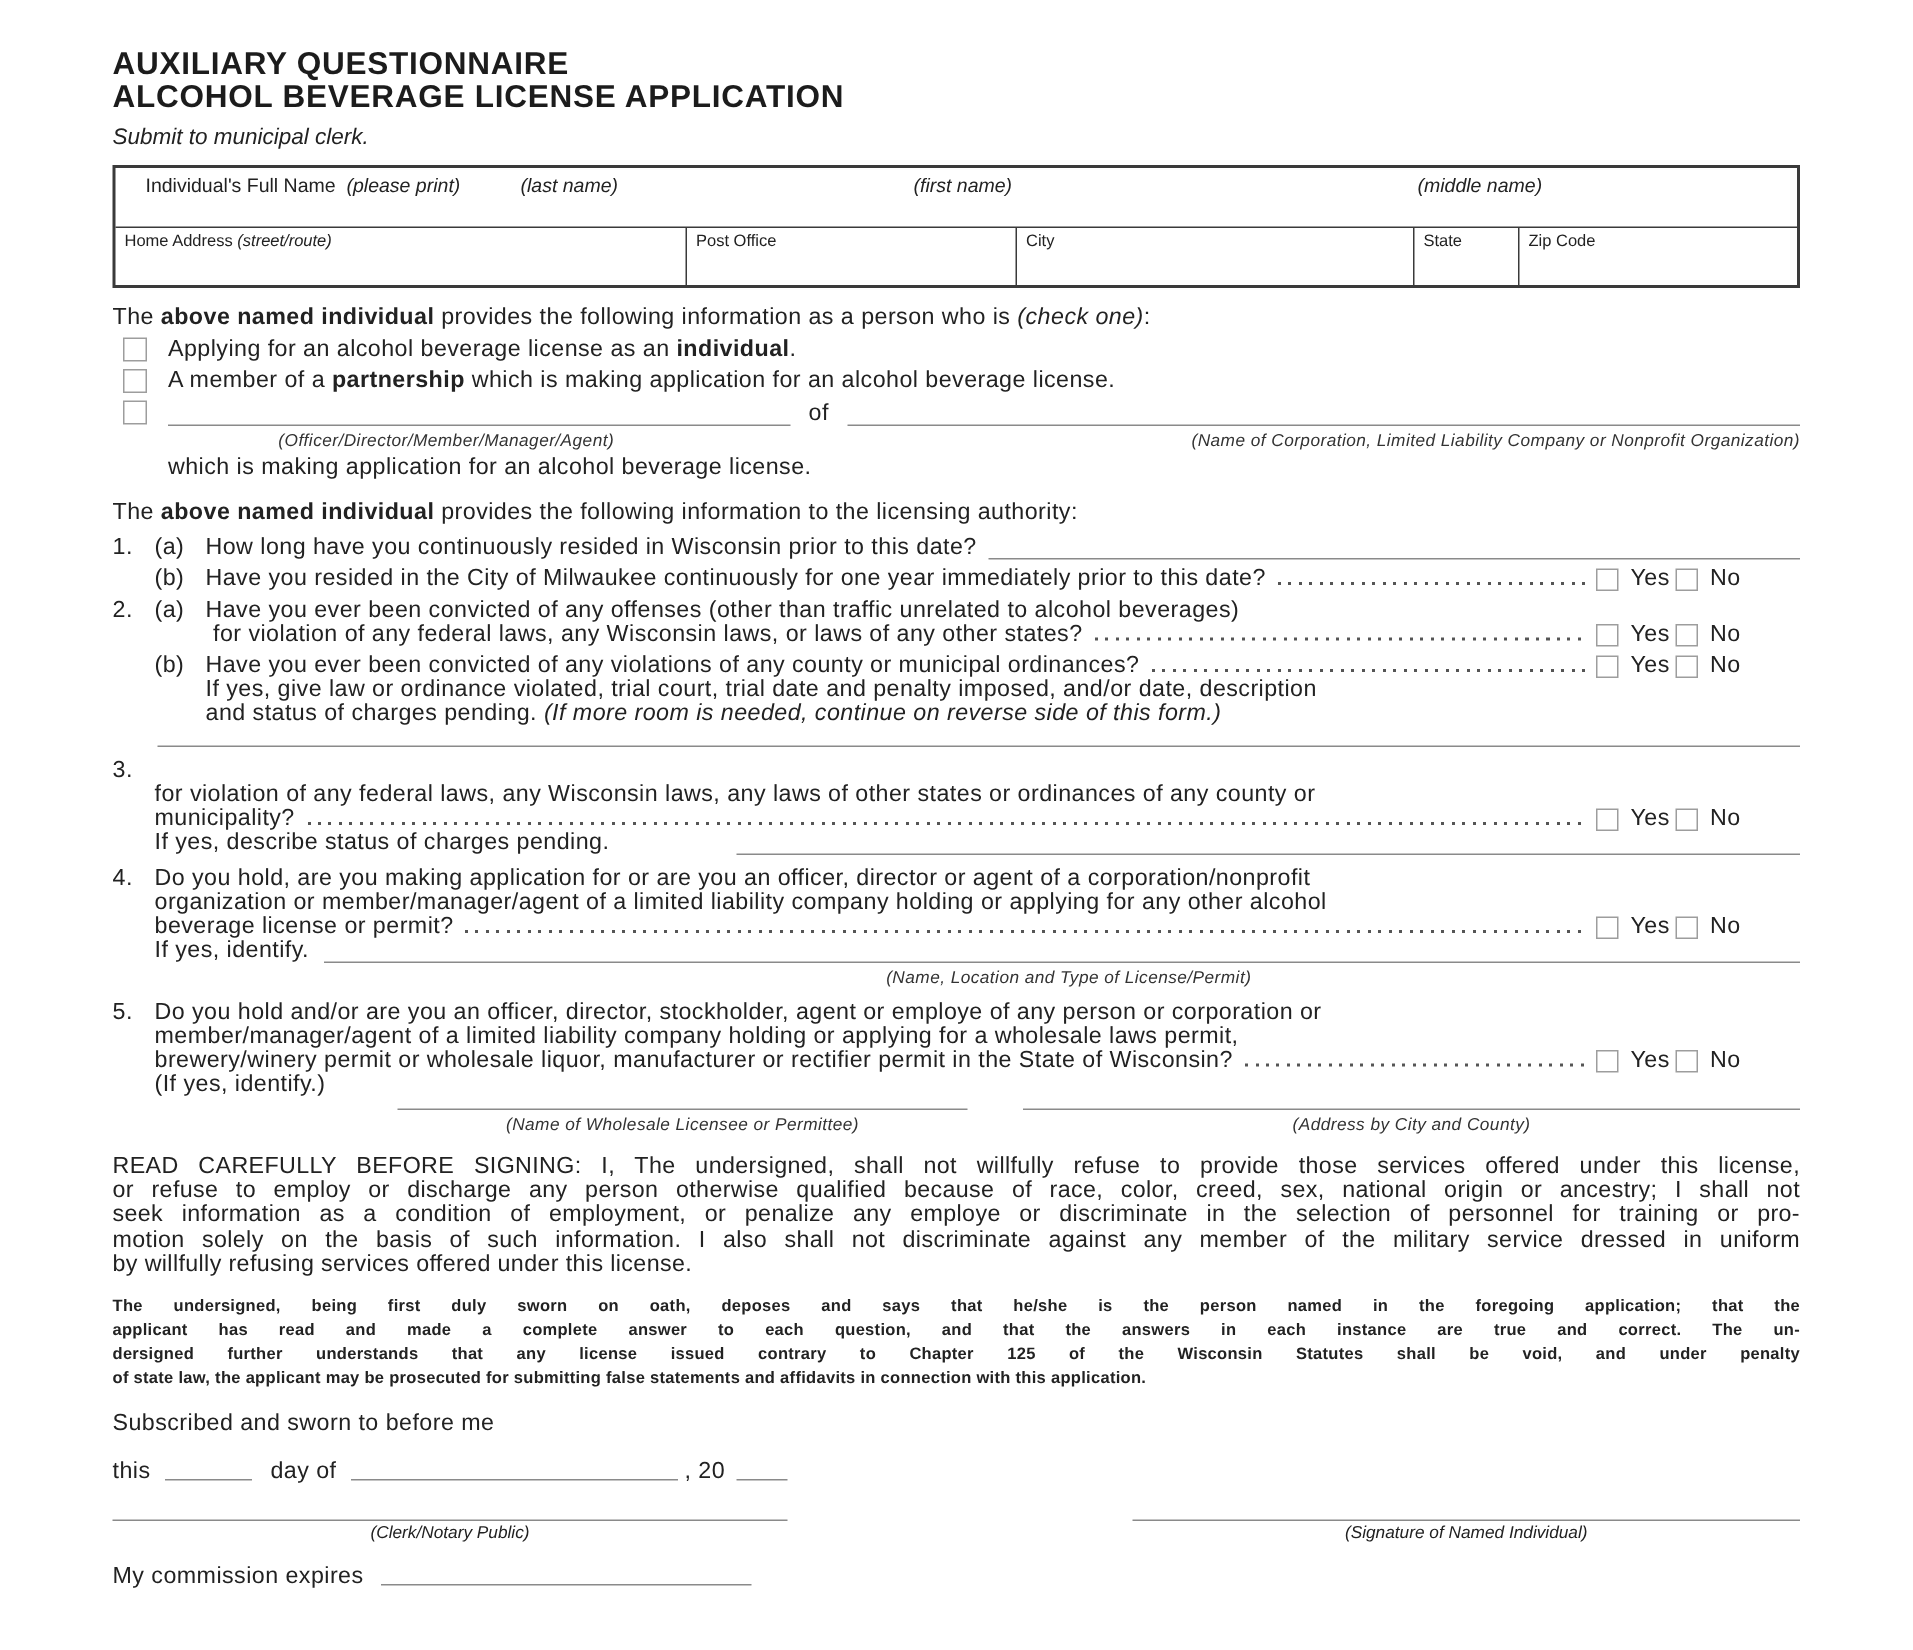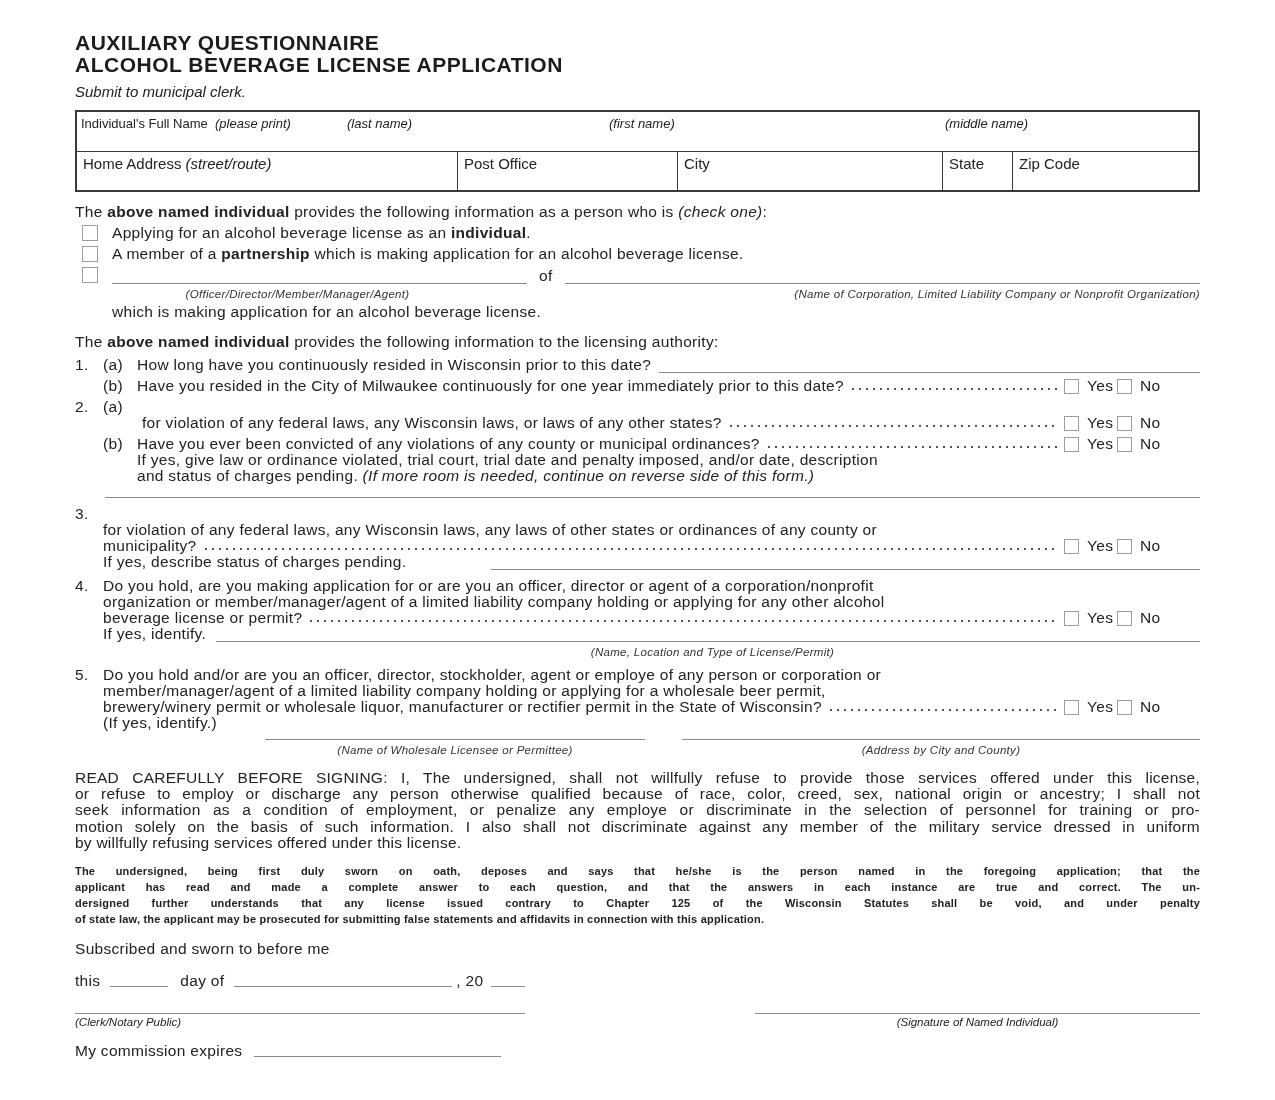--- a/index.html
+++ b/index.html
@@ -8,21 +8,21 @@
   .page { width: 1275px; height: 1100px; padding: 32px 75px 0 75px; }
 
   
   .title { font-size: 21px; font-weight: bold; line-height: 22px; letter-spacing: .5px; color:#1c1c1c; }
   .subtitle { font-style: italic; font-size: 15px; margin-top: 7px; }
 
   
   .info-table { margin-top: 10px; border: 2px solid #3a3a3a; }
   .it-row { display: grid; border-top: 1.5px solid #3a3a3a; }
   .it-row:first-child { border-top: none; }
-  .it-cell { padding: 3px 6px; font-size: 15px; border-left: 1.5px solid #3a3a3a; min-height: 38px; }
+  .it-cell { padding: 3px 6px; font-size: 11px; border-left: 1.5px solid #3a3a3a; min-height: 38px; }
   .it-cell:first-child { border-left: none; }
   .hint { font-style: italic; }
   .row1 { position: relative; height: 39px; font-size: 13px; }
   .row1 .abs { position: absolute; top: 4px; }
   .row2 { grid-template-columns: 380px 220px 265px 70px 1fr; height: 39px; }
   .row3 { grid-template-columns: 525px 75px 260px 1fr; height: 39px; }
 
   
   .bodytext { font-size: 15.5px; letter-spacing: .3px; line-height: 16px; }
   .b { font-weight: bold; }
@@ -61,21 +61,21 @@
 <body>
 
 <div class="page">
 
   <div class="title">AUXILIARY QUESTIONNAIRE</div>
   <div class="title">ALCOHOL BEVERAGE LICENSE APPLICATION</div>
   <div class="subtitle">Submit to municipal clerk.</div>
 
   <div class="info-table">
     <div class="it-row row1">
-      <span class="abs" style="left:4px;"><span>Individual's Full Name</span>&nbsp; <span class="hint">(please print)</span></span>
+      <span class="abs" style="left:20px;"><span>Individual's Full Name</span>&nbsp; <span class="hint">(please print)</span></span>
       <span class="abs hint" style="left:270px;">(last name)</span>
       <span class="abs hint" style="left:532px;text-align:right;">(first name)</span>
       <span class="abs hint" style="left:868px;">(middle name)</span>
     </div>
     <div class="it-row row2">
       <div class="it-cell"><span>Home Address</span> <span class="hint">(street/route)</span></div>
       <div class="it-cell">Post Office</div>
       <div class="it-cell">City</div>
       <div class="it-cell">State</div>
       <div class="it-cell">Zip Code</div>
@@ -131,20 +131,21 @@
           <span class="cb sm"></span>
             <span class="ynlabel">No</span>
         </span>
       </div>
     </div>
 
     <div class="qblock">
       <div class="qrow">
         <span class="qnum">2.</span>
         <span class="qsub">(a)</span>
+        <span class="qtext">Have you ever been convicted of any offenses (other than traffic unrelated to alcohol beverages)</span>
       </div>
       <div class="qrow">
         <span class="qnum"></span>
           <span class="qsub"></span>
         <span class="qtext" style="margin-left:5px;">for violation of any federal laws, any Wisconsin laws, or laws of any other states?</span>
         <span class="leader"></span>
         <span class="yesno">
           <span class="cb sm"></span>
             <span class="ynlabel">Yes</span>
           <span class="cb sm"></span>
@@ -226,21 +227,21 @@
         </div>
     </div>
 
     <div class="qblock" style="margin-top:7px;">
       <div class="qrow">
         <span class="qnum">5.</span>
         <span class="qtext">Do you hold and/or are you an officer, director, stockholder, agent or employe of any person or corporation or</span>
       </div>
       <div class="qrow">
           <span class="qnum"></span>
-          <span class="qtext">member/manager/agent of a limited liability company holding or applying for a wholesale beer permit,</span>
+          <span class="qtext">member/manager/agent of a limited liability company holding or applying for a wholesale laws permit,</span>
         </div>
       <div class="qrow">
         <span class="qnum"></span>
         <span class="qtext">brewery/winery permit or wholesale liquor, manufacturer or rectifier permit in the State of Wisconsin?</span>
         <span class="leader"></span>
         <span class="yesno">
           <span class="cb sm"></span>
             <span class="ynlabel">Yes</span>
           <span class="cb sm"></span>
             <span class="ynlabel">No</span>
@@ -290,21 +291,21 @@
     <span>, 20</span>
     <span class="wline" style="width:34px; margin:0 0 2px 8px;"></span>
   </div>
 
   <div class="sigrow" style="margin-top:24px;">
     <span class="wline" style="width:450px;"></span>
     <span style="flex:1;"></span>
     <span class="wline" style="width:445px;"></span>
   </div>
   <div class="siglabels">
-    <span style="width:450px; ">(Clerk/Notary Public)</span>
+    <span style="width:450px; text-align:center;">(Clerk/Notary Public)</span>
     <span style="flex:1;"></span>
     <span style="width:445px; text-align:center;">(Signature of Named Individual)</span>
   </div>
 
   <div class="sigrow bodytext" style="margin-top:15px;">
     <span>My commission expires</span>
     <span class="wline" style="width:247px; margin:0 0 2px 12px;"></span>
   </div>
 
 </div>

